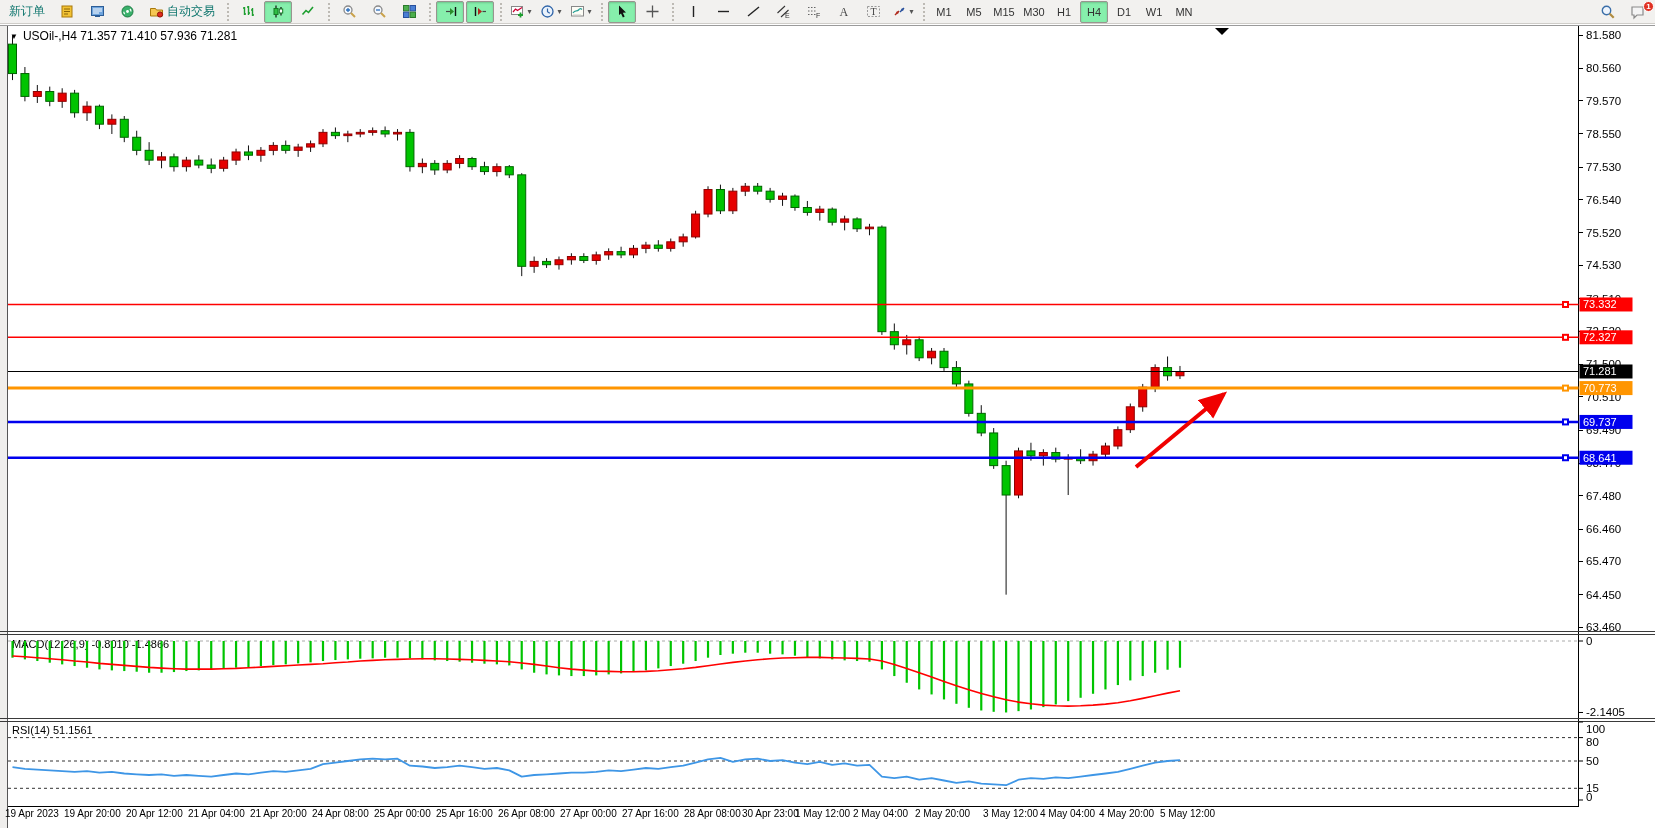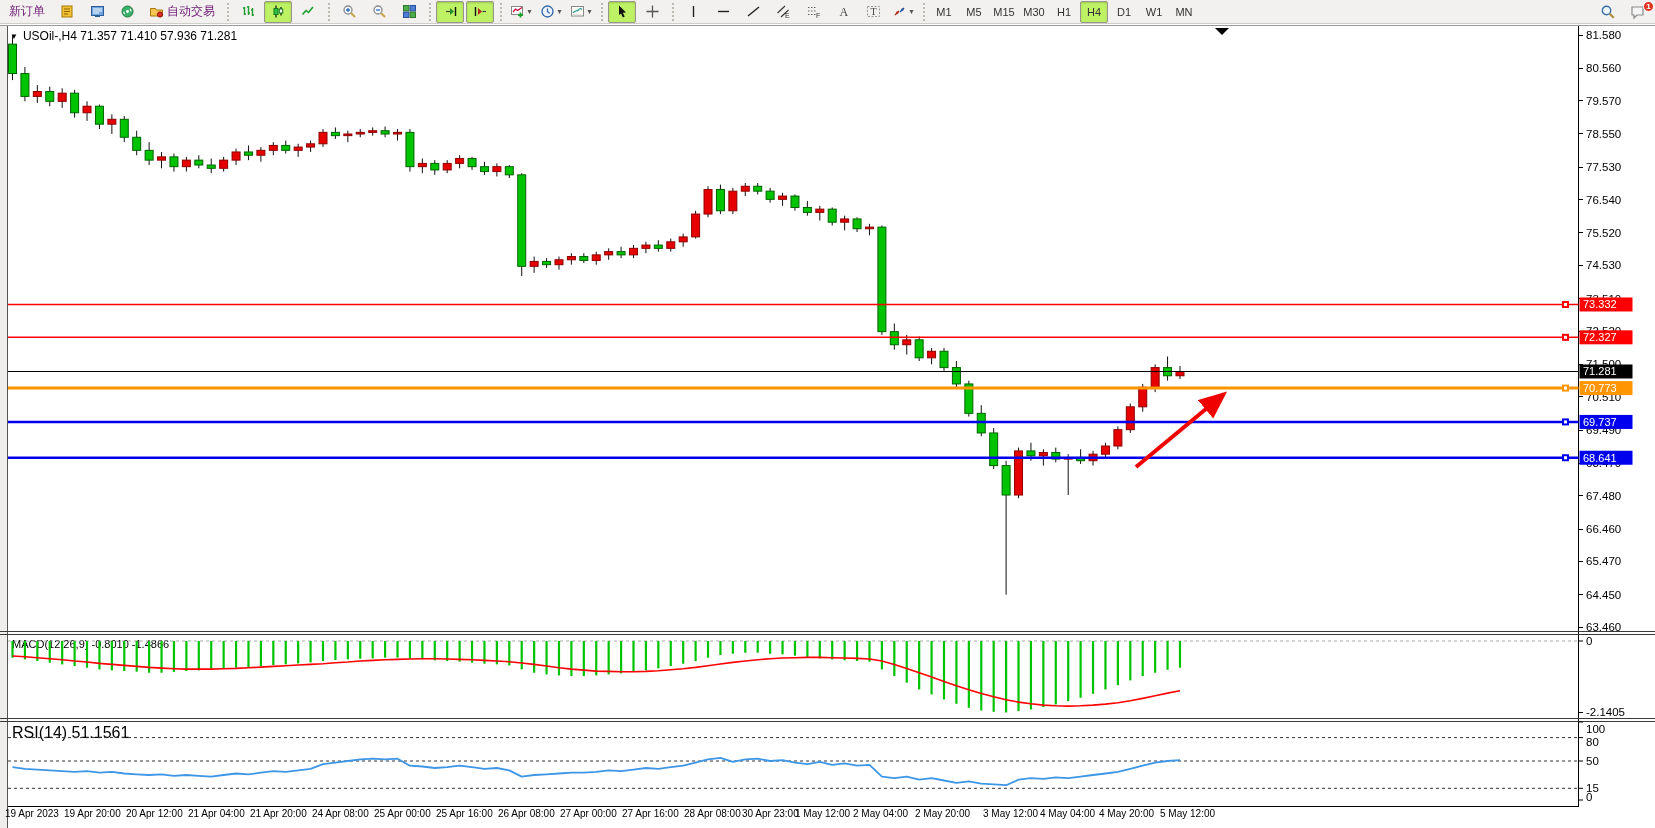--- a/index.html
+++ b/index.html
@@ -4,37 +4,37 @@
 <style>
   html,body{margin:0;padding:0;background:#fff;}
   #app{position:relative;width:1655px;height:828px;overflow:hidden;background:#fff;
        font-family:"Liberation Sans","DejaVu Sans",sans-serif;-webkit-font-smoothing:antialiased;}
   
   #toolbar{position:absolute;left:0;top:0;width:1655px;height:24px;background:#f2f1ef;
            border-bottom:1px solid #cfcdc9;display:flex;align-items:center;padding:0 2px;box-sizing:border-box;}
   .tb-btn{height:20px;min-width:22px;display:flex;align-items:center;justify-content:center;
           border:1px solid transparent;border-radius:2px;margin:0 1px;padding:0 2px;cursor:default;
           font-size:11px;color:#333;white-space:nowrap;position:relative;}
-  .tb-btn.texted{padding:0 5px;gap:3px;font-size:12px;color:#701a75;align-items:center;}
-  .tb-btn.active{border:1px solid #98958f;background:#bef264;box-shadow:inset 0 1px 2px rgba(0,0,0,.18);}
+  .tb-btn.texted{padding:0 5px;gap:3px;font-size:12px;color:#0f766e;align-items:center;}
+  .tb-btn.active{border:1px solid #98958f;background:#86efac;box-shadow:inset 0 1px 2px rgba(0,0,0,.18);}
   .tb-sep{width:5px;height:18px;margin:0 3px;
           background:repeating-linear-gradient(to bottom,#bdbab4 0 2px,transparent 2px 4px);
           background-size:2px 100%;background-repeat:no-repeat;background-position:center;}
   .tb-spacer{flex:1;}
   .tb-caret{font-size:8px;color:#555;margin-left:2px;line-height:1;}
   .tb-badge{position:absolute;top:-1px;right:-3px;width:11px;height:11px;border-radius:50%;
             background:#e03123;color:#fff;font-size:8px;font-weight:bold;display:flex;
             align-items:center;justify-content:center;border:1px solid #fff;box-sizing:border-box;}
   .tb-ico{display:flex;align-items:center;justify-content:center;}
   
   #chart-window{position:absolute;left:0;top:25px;width:1655px;height:803px;background:#fff;}
   #chart-title{position:absolute;left:10px;top:4px;font-size:12px;color:#000;display:flex;align-items:center;gap:5px;z-index:1;}
   #chart-title .tri{font-size:8px;color:#000;}
   #macd-label{position:absolute;left:12px;top:613px;font-size:11px;color:#000;z-index:1;}
-  #rsi-label{position:absolute;left:12px;top:699px;font-size:16px;color:#000;z-index:1;}
+  #rsi-label{position:absolute;left:12px;top:699px;font-size:11px;color:#000;z-index:1;}
   #chart-svg{position:absolute;left:0;top:0;z-index:2;pointer-events:none;}
 </style>
 </head>
 <body>
 
 <div id="app">
   <div id="toolbar">
       <div class="tb-btn texted">
         <span>新订单</span>
       </div>

